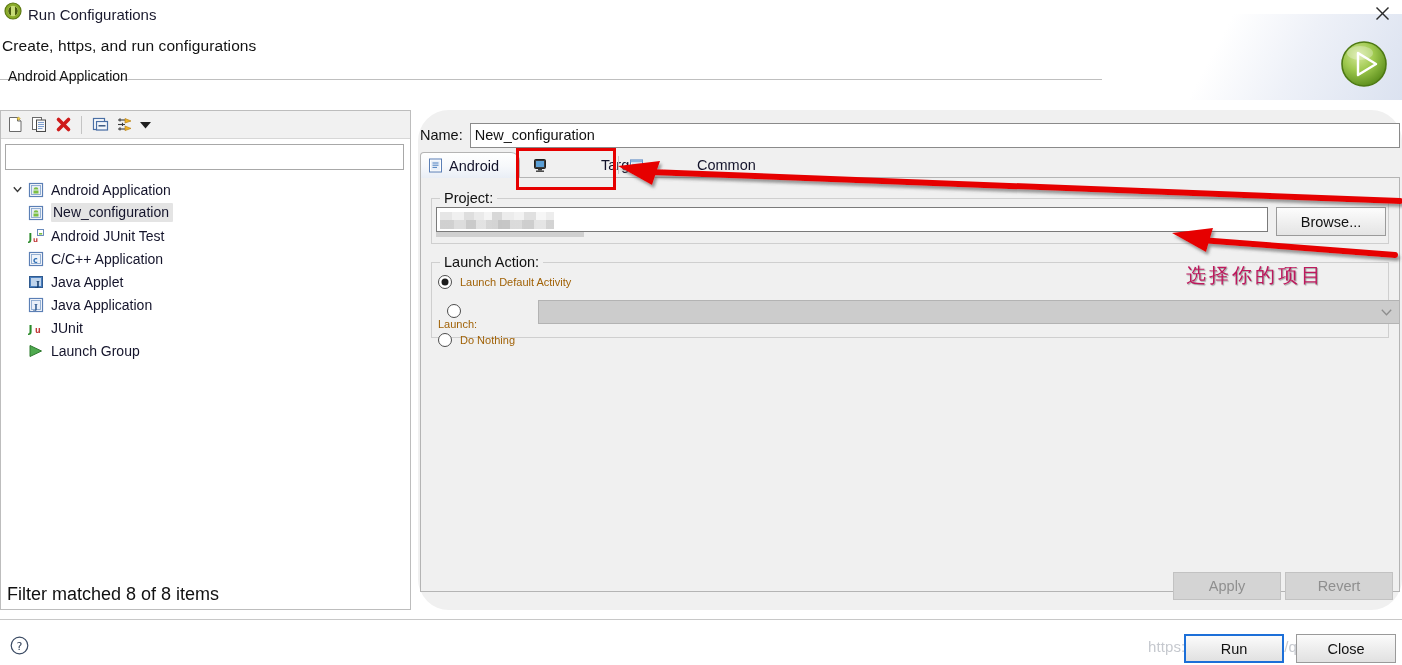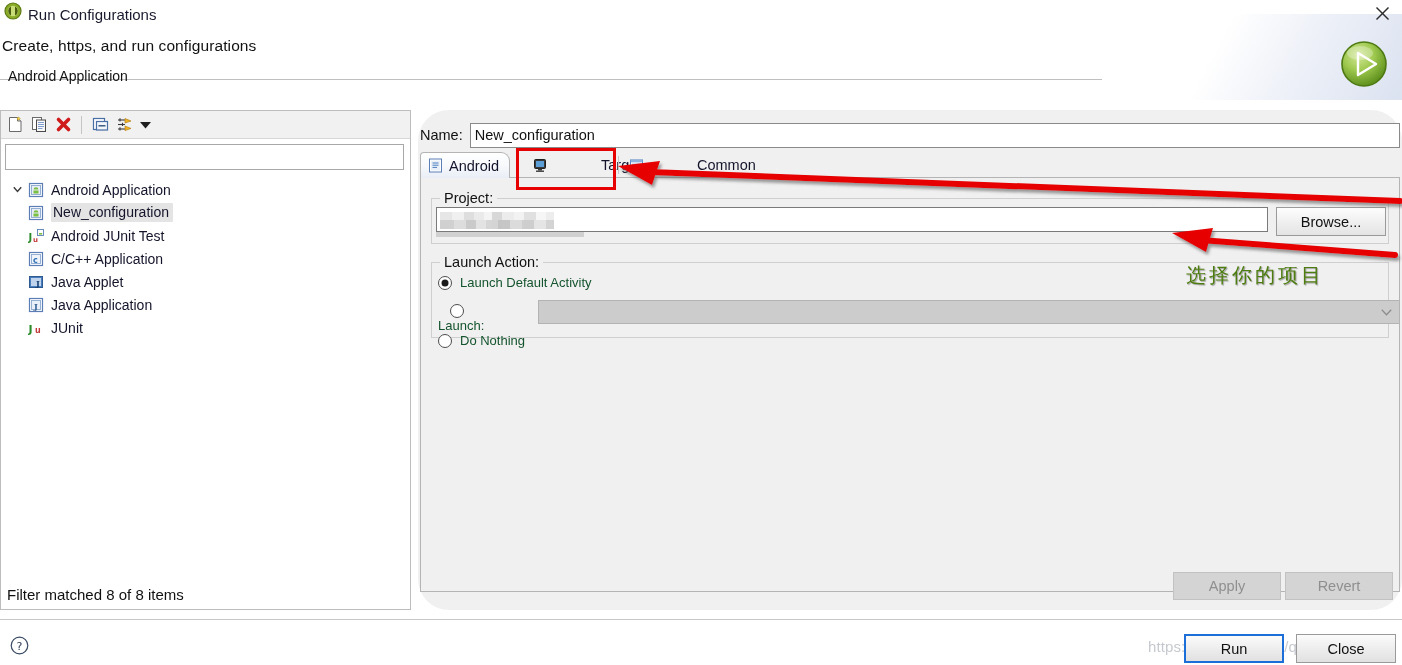--- a/index.html
+++ b/index.html
@@ -93,21 +93,21 @@
     display: flex; align-items: center; justify-content: center;
   }
   .tree-row.child { padding-left: 26px; }
   .tree-row.depth0 { padding-left: 6px; }
   .sel-label {
     background: #e4e4e4; padding: 1px 4px 2px 2px; border-radius: 1px;
   }
   .lp-status {
     position: absolute; left: 0; bottom: 0; width: 409px; height: 30px;
     display: flex; align-items: center; padding-left: 6px;
-    font-size: 15px; color: #111; background: #ffffff;
+    font-size: 18px; color: #111; background: #ffffff;
     border-top: 1px solid #ffffff;
   }
 
   
   .right-panel {
     position: absolute; left: 418px; top: 110px; width: 984px; height: 500px;
     background: #f0f0f0;
     border-radius: 31px;
   }
   .name-row {
@@ -190,21 +190,21 @@
     position: absolute; left: 1276px; top: 207px; width: 110px; height: 29px;
     background: linear-gradient(180deg, #fdfdfd 0%, #f0f0f0 50%, #e4e4e4 100%);
     border: 1px solid #9a9a9a;
     font-family: inherit; font-size: 14.5px; color: #111; cursor: pointer;
     display: flex; align-items: center; justify-content: center;
   }
 
   .la-group { left: 10px; top: 84px; width: 958px; height: 76px; }
   .radio-row {
     position: absolute; left: 6px; display: flex; align-items: center;
-    font-size: 13px; color: #14532d; cursor: pointer;
+    font-size: 11px; color: #a16207; cursor: pointer;
   }
   .radio {
     width: 14px; height: 14px; border-radius: 50%;
     border: 1.4px solid #4d4d4d; background: #ffffff;
     margin-right: 8px; position: relative; flex: 0 0 14px;
   }
   .radio.checked::after {
     content: ""; position: absolute; left: 50%; top: 50%;
     width: 7px; height: 7px; border-radius: 50%; background: #1c1c1c;
     transform: translate(-50%, -50%);
@@ -250,21 +250,21 @@
   }
 
   
   .anno-layer { position: absolute; left: 0; top: 0; width: 1402px; height: 665px; pointer-events: none; }
   .red-box {
     position: absolute; border: 3px solid #e60000; background: transparent;
   }
   .box-target { left: 516px; top: 148px; width: 100px; height: 42px; }
   .cn-note {
     position: absolute; left: 1186px; top: 262px;
-    font-size: 20px; color: #4d7c0f; letter-spacing: 3px;
+    font-size: 20px; color: #be185d; letter-spacing: 3px;
     font-family: "DejaVu Sans", sans-serif;
     text-shadow: 1px 1px 1px rgba(90,90,90,0.55);
     white-space: nowrap;
   }
 </style>
 </head>
 <body>
 
 <div id="root">
 
@@ -448,36 +448,44 @@
       <div class="tree-row depth0" style="padding-left:26px">
         <span class="ticon">
           <svg width="16" height="16" viewBox="0 0 16 16">
             <text x="0.5" y="12.5" font-family="DejaVu Sans, sans-serif" font-size="11" font-weight="bold" fill="#2a8a2a">J</text>
             <text x="7" y="12.5" font-family="DejaVu Sans, sans-serif" font-size="8" font-weight="bold" fill="#c23a3a">u</text>
           </svg>
         </span>
         <span>JUnit</span>
       </div>
 
+      <div class="tree-row depth0" style="padding-left:26px">
+        <span class="ticon">
+          <svg width="16" height="16" viewBox="0 0 16 16">
+            <polygon points="2,2.5 13.5,8 2,13.5" fill="#4faa4f" stroke="#2f7a2f" stroke-width="1" stroke-linejoin="round"></polygon>
+          </svg>
+        </span>
+        <span>Launch Group</span>
+      </div>
     </div>
 
     <div class="lp-status">Filter matched 8 of 8 items</div>
   </div>
 
   <div class="right-panel">
 
     <div class="name-row">
       <span class="name-label">Name:</span>
       <input class="name-input" type="text" value="New_configuration" style="">
     </div>
 
     <div class="tabfolder">
       <div class="tabstrip">
 
-        <div class="tab active" style="left:0px; width:90px;">
+        <div class="tab active" style="left:0px; width:100px;">
           <span class="tabicon">
             <svg width="15" height="15" viewBox="0 0 15 15">
               <rect x="1.5" y="1" width="12" height="13" fill="#ffffff" stroke="#5b7fb5" stroke-width="1"></rect>
               <rect x="3" y="2.5" width="9" height="10" fill="#eaf0f8"></rect>
               <g stroke="#4a7fbf" stroke-width="1">
                   <line x1="4.5" y1="5" x2="10.5" y2="5"></line>
                   <line x1="4.5" y1="7.2" x2="10.5" y2="7.2"></line>
                   <line x1="4.5" y1="9.4" x2="9" y2="9.4"></line>
                 </g>
             </svg>

